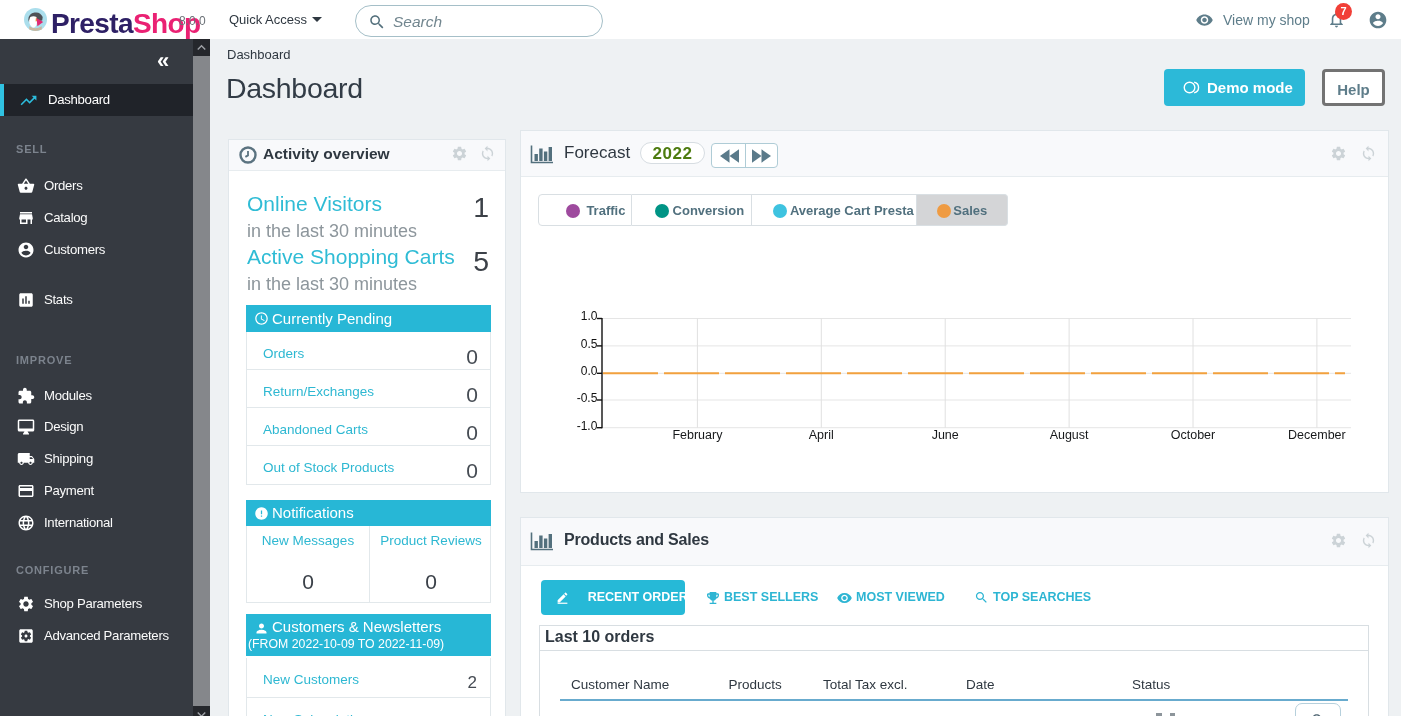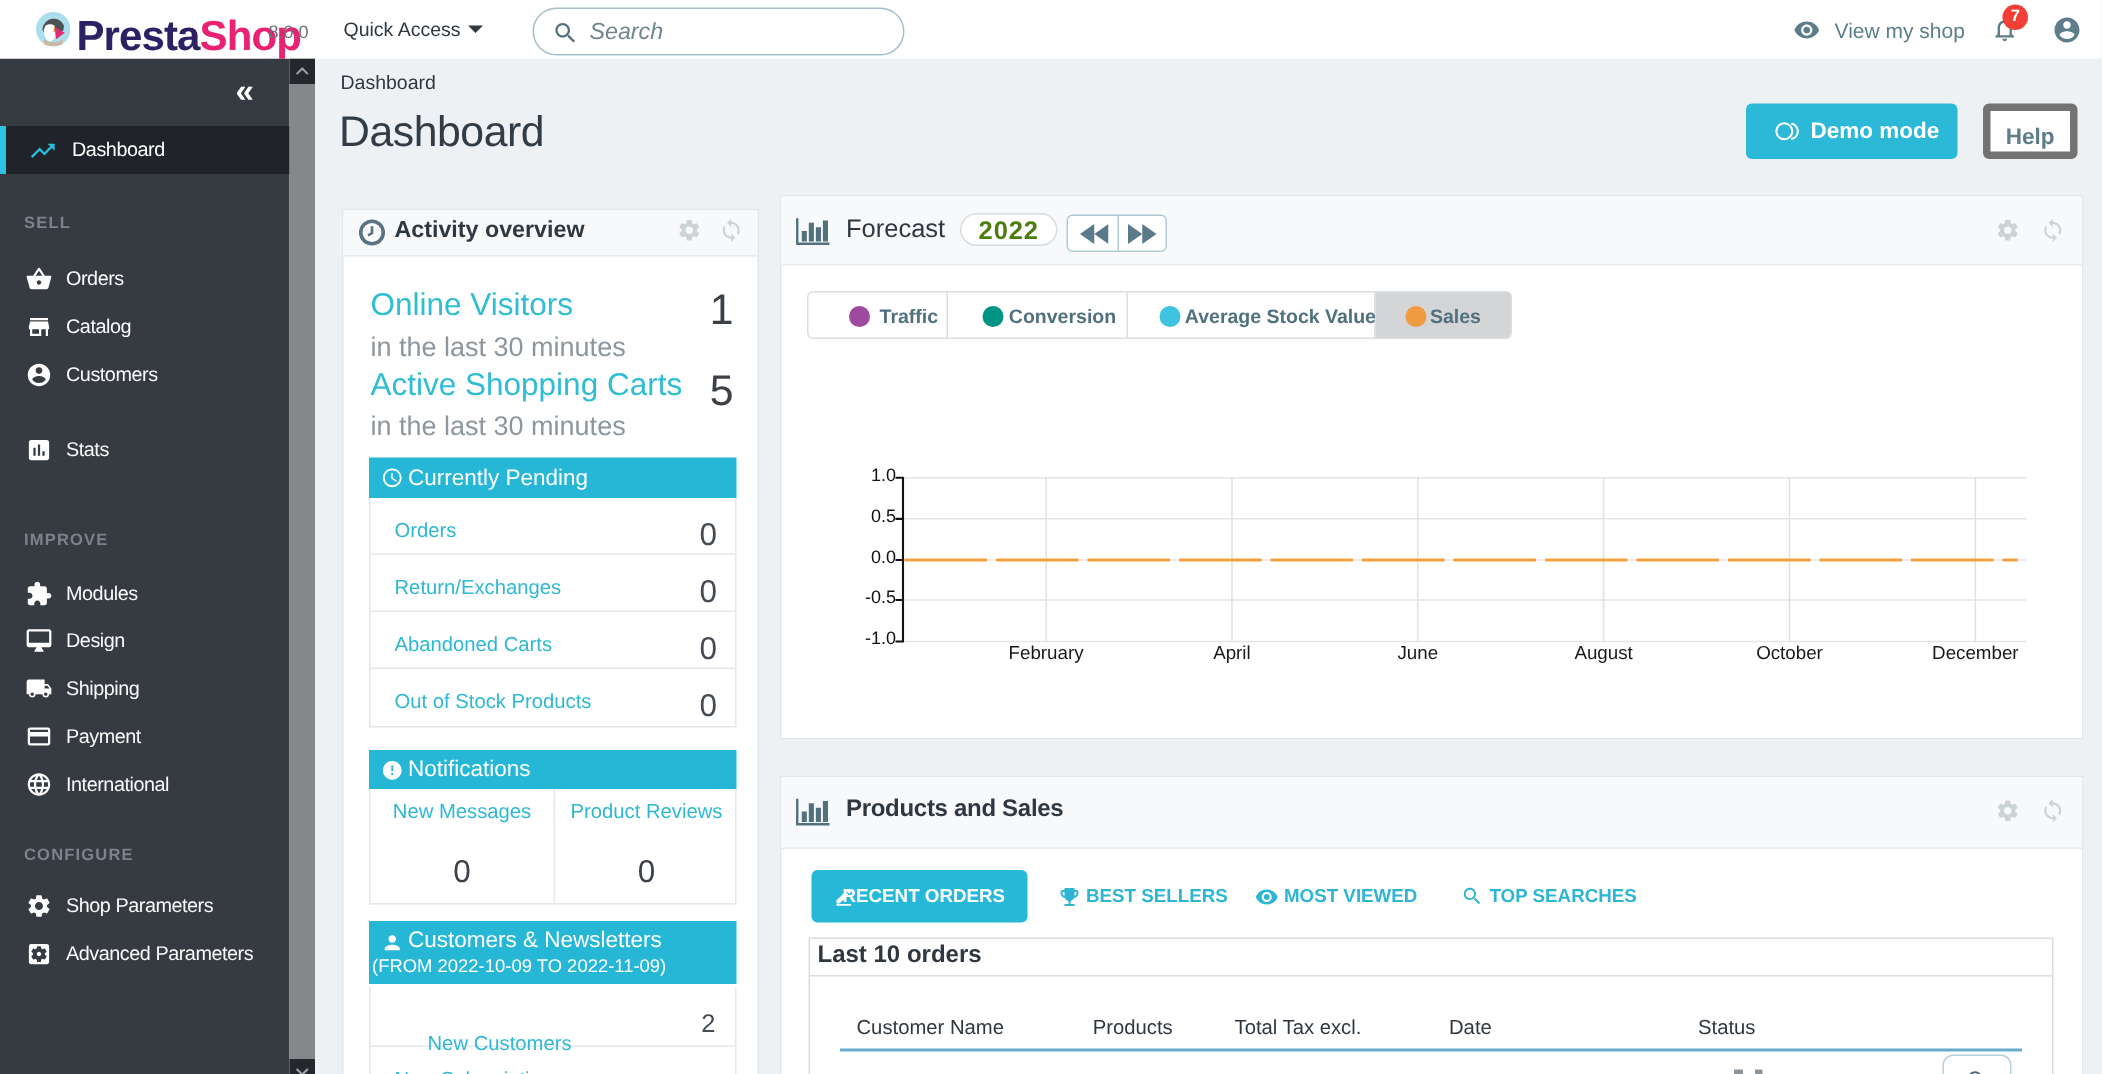--- a/index.html
+++ b/index.html
@@ -37,21 +37,21 @@
 
 #sbar { position:absolute; left:193px; top:39px; width:17px; height:677px; background:#85878b; }
 .sbar-btn { position:absolute; left:0; width:17px; background:#25272c; }
 
 
 #breadcrumb { position:absolute; left:227px; top:47px; font-size:13px; color:#2f3841; }
 #pagetitle { position:absolute; left:226px; top:72px; font-size:28.5px; color:#323c46; font-weight:400; letter-spacing:-0.3px; }
 #demo-btn { position:absolute; left:1164px; top:69px; width:141px; height:37px; background:#2cb9d8; border-radius:4px; color:#fff; }
 #demo-btn svg { position:absolute; left:19px; top:10px; }
 #demo-btn .t { position:absolute; left:43px; top:0; line-height:37px; font-size:15px; font-weight:bold; }
-#help-btn { position:absolute; left:1322px; top:69px; width:63px; height:37px; background:#fff; border:5px solid #737373; border-radius:4px; color:#5e7d8a; font-size:15px; font-weight:bold; text-align:center; line-height:35px; }
+#help-btn { position:absolute; left:1322px; top:69px; width:63px; height:37px; background:#fff; border:3px solid #737373; border-radius:4px; color:#5e7d8a; font-size:15px; font-weight:bold; text-align:center; line-height:35px; }
 
 
 .panel { position:absolute; background:#fff; border:1px solid #e1e7eb; }
 .panel-head { position:absolute; left:0; top:0; width:100%; background:#f8f9fb; border-bottom:1px solid #e7ecef; }
 
 
 #card { left:228px; top:139px; width:278px; height:577px; border-bottom:none; }
 #ao-clock { position:absolute; left:10px; top:6px; }
 #ao-title { position:absolute; left:34px; top:5px; font-size:15.5px; font-weight:bold; color:#2f3841; }
 .hico { position:absolute; top:5px; }
@@ -296,21 +296,21 @@
 
   <div class="banner" style="top:474px; height:42px;">
     <svg style="top:7px;" width="15" height="15" viewBox="0 0 24 24" fill="#fff">
         <path d="M12 12c2.21 0 4-1.79 4-4s-1.79-4-4-4-4 1.79-4 4 1.79 4 4 4zm0 2c-2.67 0-8 1.34-8 4v2h16v-2c0-2.66-5.33-4-8-4z"></path>
       </svg>
     <div class="bt" style="top:4px;">Customers &amp; Newsletters</div>
     <div style="position:absolute; left:2px; top:23px; font-size:12.3px; white-space:nowrap;">(FROM 2022-10-09 TO 2022-11-09)</div>
   </div>
   <div class="mini-table" style="top:518px;">
     <div class="mrow" style="height:40px;">
-        <div class="l" style="top:30px;margin-left:22px;">New Customers</div>
+        <div class="l" style="top:14px;">New Customers</div>
         <div class="v" style="top:15px; font-size:17px; right:13px;">2</div>
       </div>
     <div class="mrow" style="height:40px;">
         <div class="l" style="top:14px;">New Subscriptions</div>
         <div class="v" style="top:15px; font-size:17px; right:13px;">0</div>
       </div>
   </div>
 </div>
 <div class="panel" id="forecast">
   <div class="panel-head" id="fc-head"></div>
@@ -349,21 +349,21 @@
     <div class="ftab" style="left:0; width:93.2px; border-radius:4px 0 0 4px;">
         <span class="dot" style="left:27px; background:#9e4a9e;"></span>
         <span class="tl" style="left:47px;">Traffic</span>
       </div>
     <div class="ftab" style="left:93.2px; width:120.3px; border-left:none;">
         <span class="dot" style="left:23px; background:#009485;"></span>
         <span class="tl" style="left:41px;">Conversion</span>
       </div>
     <div class="ftab" style="left:213.5px; width:165.4px; border-left:none;">
         <span class="dot" style="left:21px; background:#3ec3e0;"></span>
-        <span class="tl" style="left:38px;">Average Stock Value</span>
+        <span class="tl" style="left:38px;">Average Cart Presta</span>
       </div>
     <div class="ftab" style="left:378.9px; width:90.7px; border-left:none; border-radius:0 4px 4px 0; background:#d4d5d7;">
         <span class="dot" style="left:20px; background:#ef9b42;"></span>
         <span class="tl" style="left:36px;">Sales</span>
       </div>
   </div>
 
   <svg style="position:absolute; left:55px; top:175px;" width="800" height="145" viewBox="0 0 800 145">
 
     <g stroke="#e5e5e5" stroke-width="1">
@@ -426,21 +426,21 @@
     </svg>
   <svg class="sync-ico" style="left:839px;" width="17" height="17" viewBox="0 0 24 24" fill="#ccd3d7">
       <path d="M12 4V1L8 5l4 4V6c3.31 0 6 2.69 6 6 0 1.01-.25 1.97-.7 2.8l1.46 1.46C19.54 15.03 20 13.57 20 12c0-4.42-3.58-8-8-8zm0 14c-3.31 0-6-2.69-6-6 0-1.01.25-1.97.7-2.8L5.24 7.74C4.46 8.97 4 10.43 4 12c0 4.42 3.58 8 8 8v3l4-4-4-4v3z"></path>
     </svg>
 
   <div class="pstab" id="tab-ro">
       <svg style="left:15px; top:11px;" width="13" height="13" viewBox="0 0 24 24" fill="#fff">
         <path d="M3 17.25V21h3.75L17.81 9.94l-3.75-3.75L3 17.25zM20.71 7.04c.39-.39.39-1.02 0-1.41l-2.34-2.34c-.39-.39-1.02-.39-1.41 0l-1.83 1.83 3.75 3.75 1.83-1.83z"></path>
         <rect x="3" y="21.5" width="18" height="2.2"></rect>
       </svg>
-      <span class="tl" style="left:21px;">RECENT ORDERS</span>
+      <span class="tl" style="left:47px;">RECENT ORDERS</span>
     </div>
   <div class="pstab" style="left:184px;">
       <svg style="left:0;" width="16" height="16" viewBox="0 0 24 24" fill="#2db5d3">
         <path d="M19 5h-2V3H7v2H5c-1.1 0-2 .9-2 2v1c0 2.55 1.92 4.63 4.39 4.94.63 1.5 1.98 2.63 3.61 2.96V19H7v2h10v-2h-4v-3.1c1.63-.33 2.98-1.46 3.61-2.96C19.08 12.63 21 10.55 21 8V7c0-1.1-.9-2-2-2zM5 8V7h2v3.82C5.84 10.4 5 9.3 5 8zm14 0c0 1.3-.84 2.4-2 2.82V7h2v1z"></path>
       </svg>
       <span class="tl" style="left:19px;">BEST SELLERS</span>
     </div>
   <div class="pstab" style="left:315px;">
       <svg style="left:0;" width="17" height="16" viewBox="0 0 24 24" fill="#2db5d3">
         <path d="M12 4.5C7 4.5 2.73 7.61 1 12c1.73 4.39 6 7.5 11 7.5s9.27-3.11 11-7.5c-1.73-4.39-6-7.5-11-7.5zM12 17c-2.76 0-5-2.24-5-5s2.24-5 5-5 5 2.24 5 5-2.24 5-5 5zm0-8c-1.66 0-3 1.34-3 3s1.34 3 3 3 3-1.34 3-3-1.34-3-3-3z"></path>

